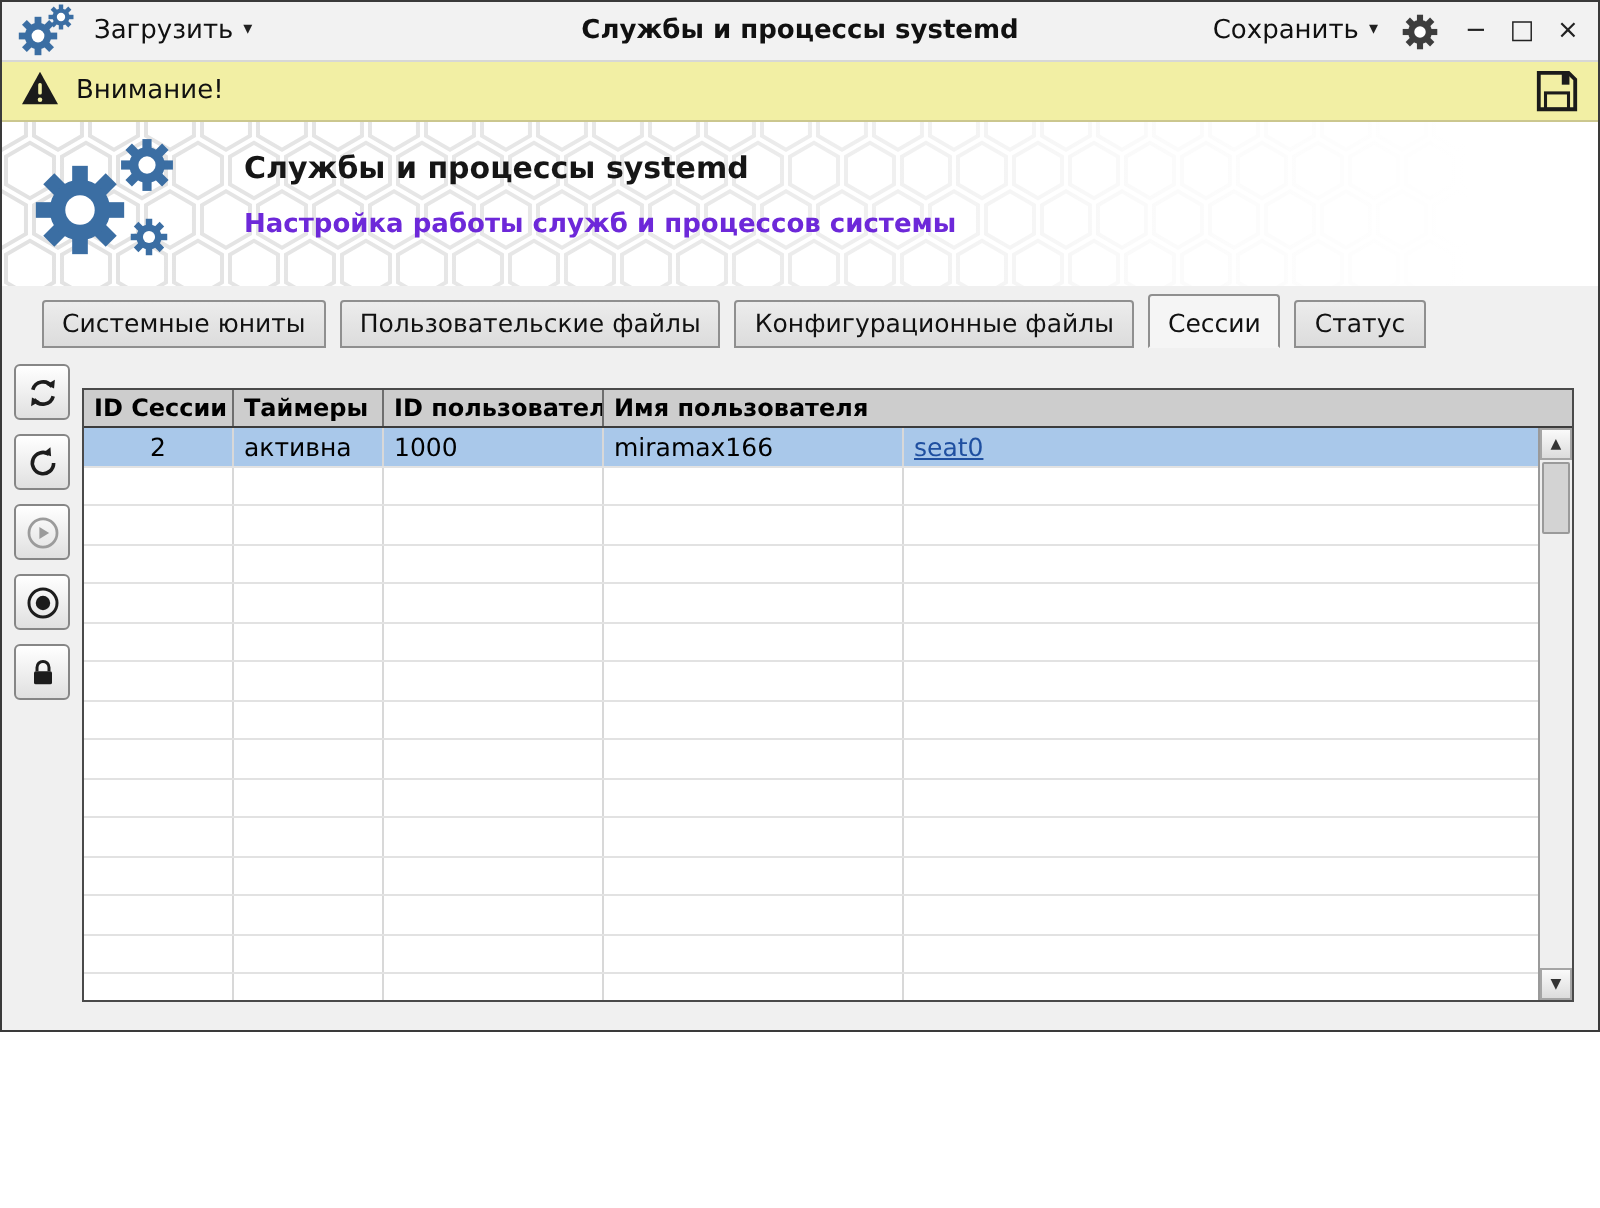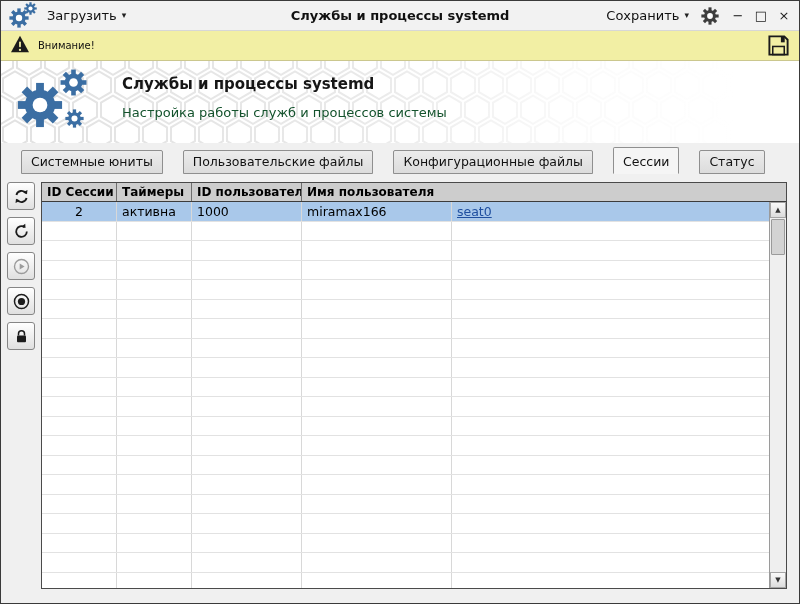--- a/index.html
+++ b/index.html
@@ -4,21 +4,21 @@
 <style>
   :root{
     --accent:#3b6ea3;
     --warn-bg:#f2efa4;
     --sel-bg:#a9c8ea;
     --link:#1f4fa0;
   }
   *{box-sizing:border-box; margin:0; padding:0;}
   body{font-family:"DejaVu Sans", sans-serif; background:#ffffff;}
   .window{
-    position:relative; width:800px; height:604px;
+    position:relative; width:800px; height:516px;
     border:1px solid #3a3a3a; background:#f0f0f0;
     display:flex; flex-direction:column; overflow:hidden;
   }
   
   .titlebar{
     height:30px; background:#f2f2f2; border-bottom:1px solid #d7d7d7;
     display:flex; align-items:center; padding:0 8px; position:relative; flex:none;
   }
   .app-icon{position:relative; width:30px; height:27px; display:inline-block;}
   .app-icon svg{position:absolute;}
@@ -38,58 +38,58 @@
   .winctl-group{display:flex; align-items:center; gap:9px;}
   .winctl{
     font-size:13px; color:#222; width:14px; text-align:center;
     cursor:pointer; line-height:1; user-select:none;
   }
   
   .warnbar{
     height:30px; background:var(--warn-bg); border-bottom:1px solid #cbc78e;
     display:flex; align-items:center; gap:8px; padding:0 9px; flex:none;
   }
-  .warn-text{font-size:10px; color:#111;}
+  .warn-text{font-size:13px; color:#111;}
   .floppy{margin-left:auto; display:inline-flex; cursor:pointer;}
   
   .banner{height:82px; background:#fff; position:relative; overflow:hidden; flex:none;}
   .hex-bg{position:absolute; left:0; top:0; z-index:0;}
   .fade{
     position:absolute; inset:0; z-index:1;
     background:linear-gradient(to right, rgba(255,255,255,0) 0%, rgba(255,255,255,.25) 45%, rgba(255,255,255,.85) 72%, #fff 92%);
   }
   .banner-logo{position:absolute; left:16px; top:6px; width:90px; height:70px; z-index:2;}
   .banner-logo svg{position:absolute;}
   .banner-text{position:absolute; left:121px; top:14px; z-index:2;}
   .banner-title{font-size:15px; font-weight:bold; color:#161616;}
-  .banner-sub{font-size:13px; color:#14532d; margin-top:12px;}
+  .banner-sub{font-size:13px; color:#6d28d9; margin-top:12px;font-weight:bold;}
   
   .tabbar{
     height:31px; background:#f0f0f0; padding:0 0 0 20px;
     display:flex; align-items:flex-end; flex:none;
   }
   .tab{
     background:linear-gradient(#ececec,#dcdcdc); border:1px solid #8f8f8f;
-    padding:3px 9px 4px; font-size:12.5px; color:#111; margin-right:20px;
+    padding:3px 9px 4px; font-size:12.5px; color:#111; margin-right:7px;
     border-radius:2px 2px 0 0; cursor:pointer; white-space:nowrap;
   }
   .tab.active{
     background:#f5f5f5; padding-top:6px; border-bottom-color:#f5f5f5;
   }
   
   .content{flex:1; display:flex; padding:8px 12px 14px 5px; gap:5px; background:#f0f0f0; min-height:0;}
   .side-toolbar{width:30px; flex:none; display:flex; flex-direction:column; gap:7px; align-items:center;}
   .tool-btn{
     width:28px; height:28px; flex:none; border:1px solid #868686; border-radius:3px;
     background:linear-gradient(#ffffff,#e0e0e0); display:flex; align-items:center;
     justify-content:center; cursor:pointer; padding:0;
   }
   .tool-btn span{display:inline-flex;}
   
-  .table-area{flex:1; position:relative; border:1px solid #4a4a4a; background:#fff; min-width:0;}
+  .table-area{flex:1; position:relative; border:1px solid #4a4a4a; background:#fff; min-width:0;margin-top:12px;}
   .thead{
     display:grid; grid-template-columns:75px 75px 110px 150px 1fr;
     height:19px; background:#cdcdcd; border-bottom:1px solid #3c3c3c;
   }
   .hcell{
     font-size:12px; font-weight:bold; color:#000; padding:1px 5px;
     border-right:1px solid #6e6e6e; white-space:nowrap; overflow:hidden; line-height:16px;
   }
   .hcell:last-child{border-right:none;}
   .tbody{position:absolute; top:19px; left:0; right:17px; bottom:0; overflow:hidden; background:#fff;}

